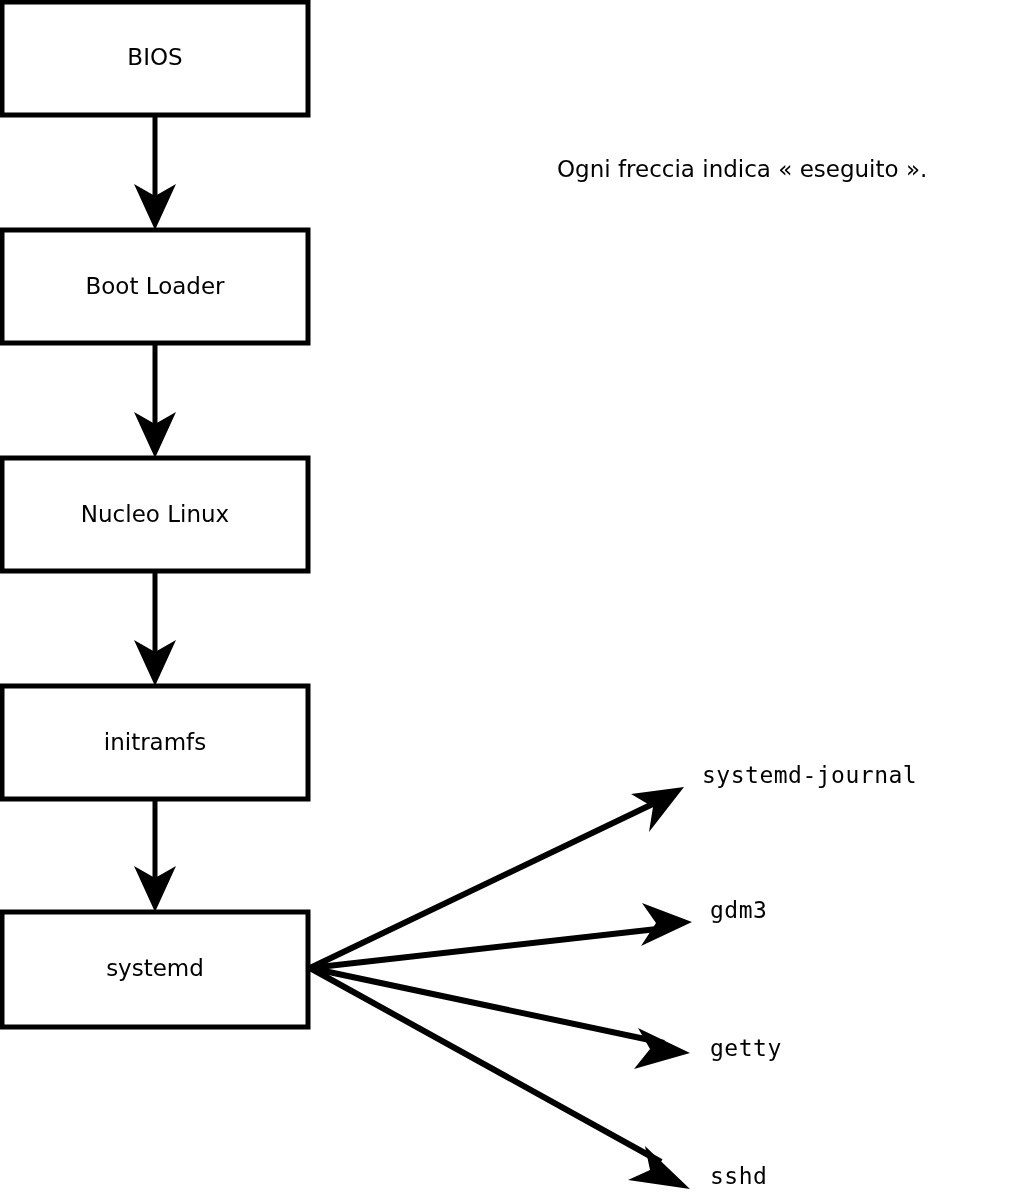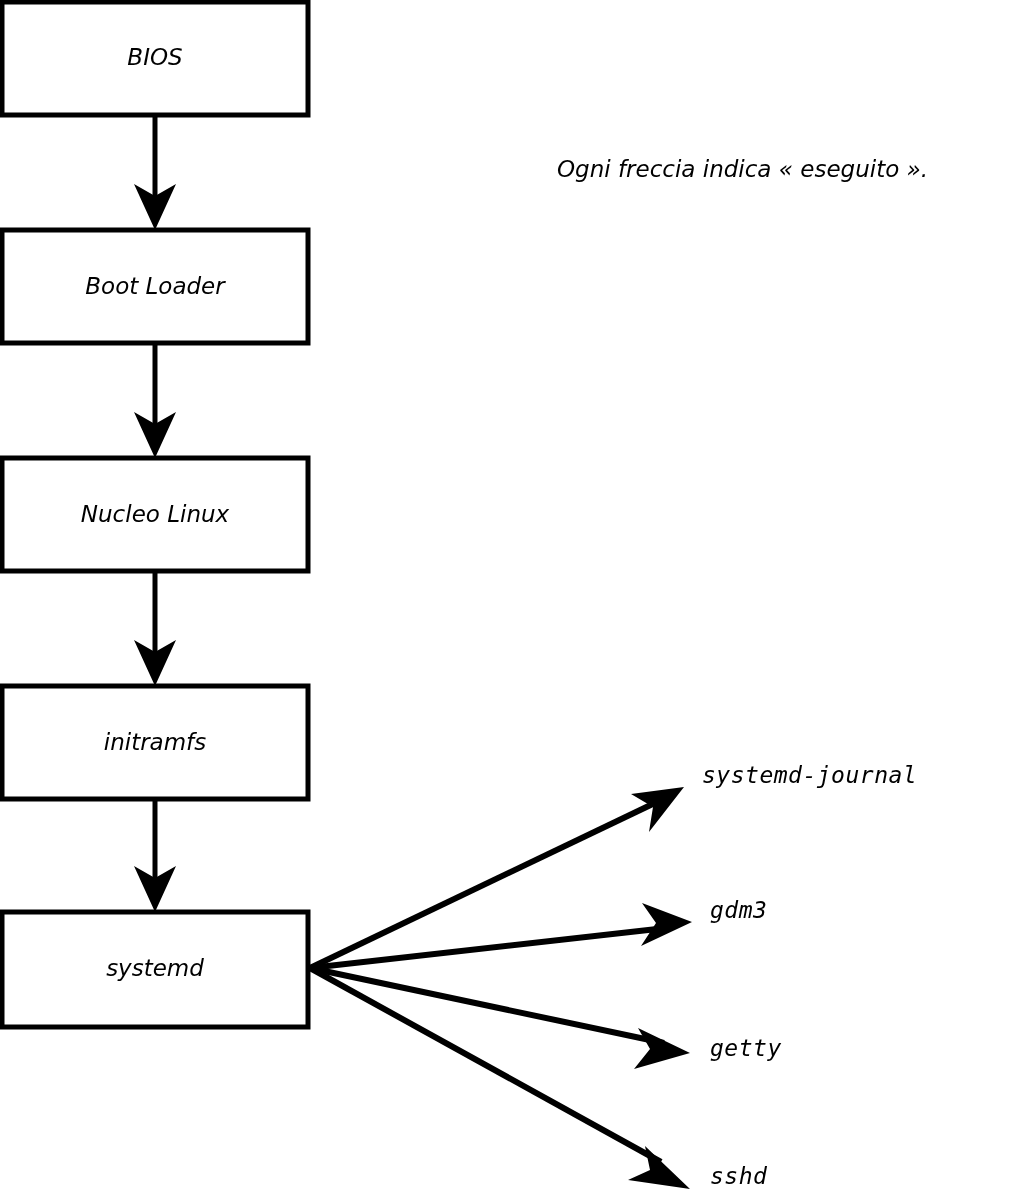--- a/index.html
+++ b/index.html
@@ -7,21 +7,20 @@
     padding: 0;
     background: #ffffff;
   }
   #canvas {
     position: relative;
     width: 1024px;
     height: 1193px;
     background: #ffffff;
     overflow: hidden;
     font-family: "DejaVu Sans", sans-serif;
-    font-style: italic;
   }
   #diagram-svg {
     position: absolute;
     left: 0;
     top: 0;
     width: 1024px;
     height: 1193px;
     display: block;
   }
   .node-box-label {

